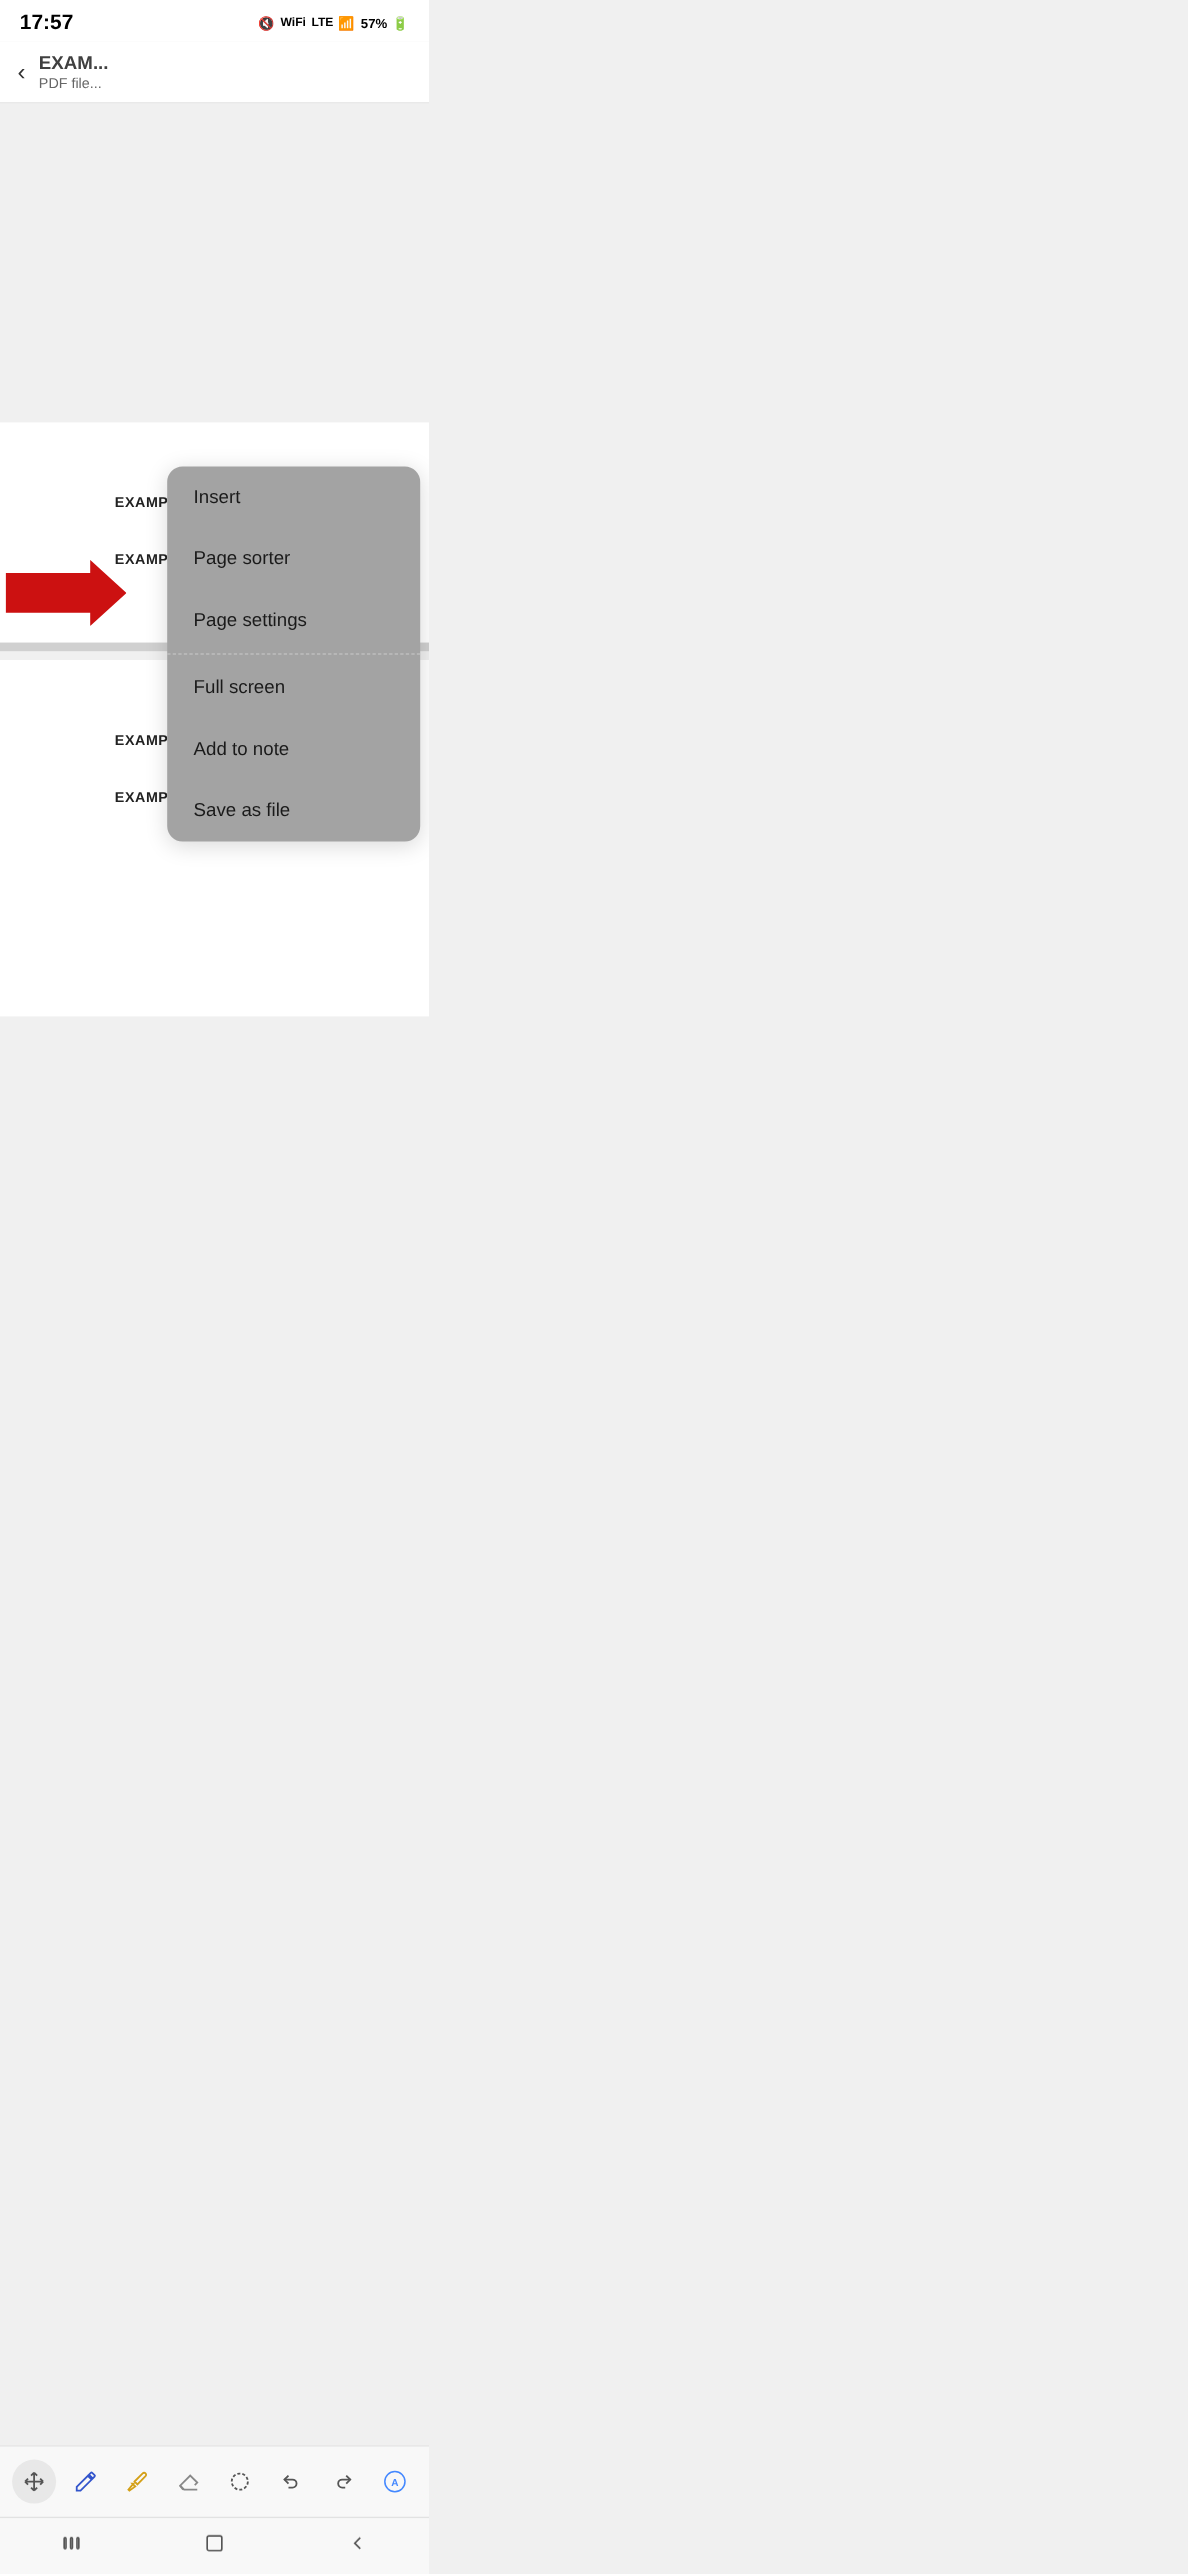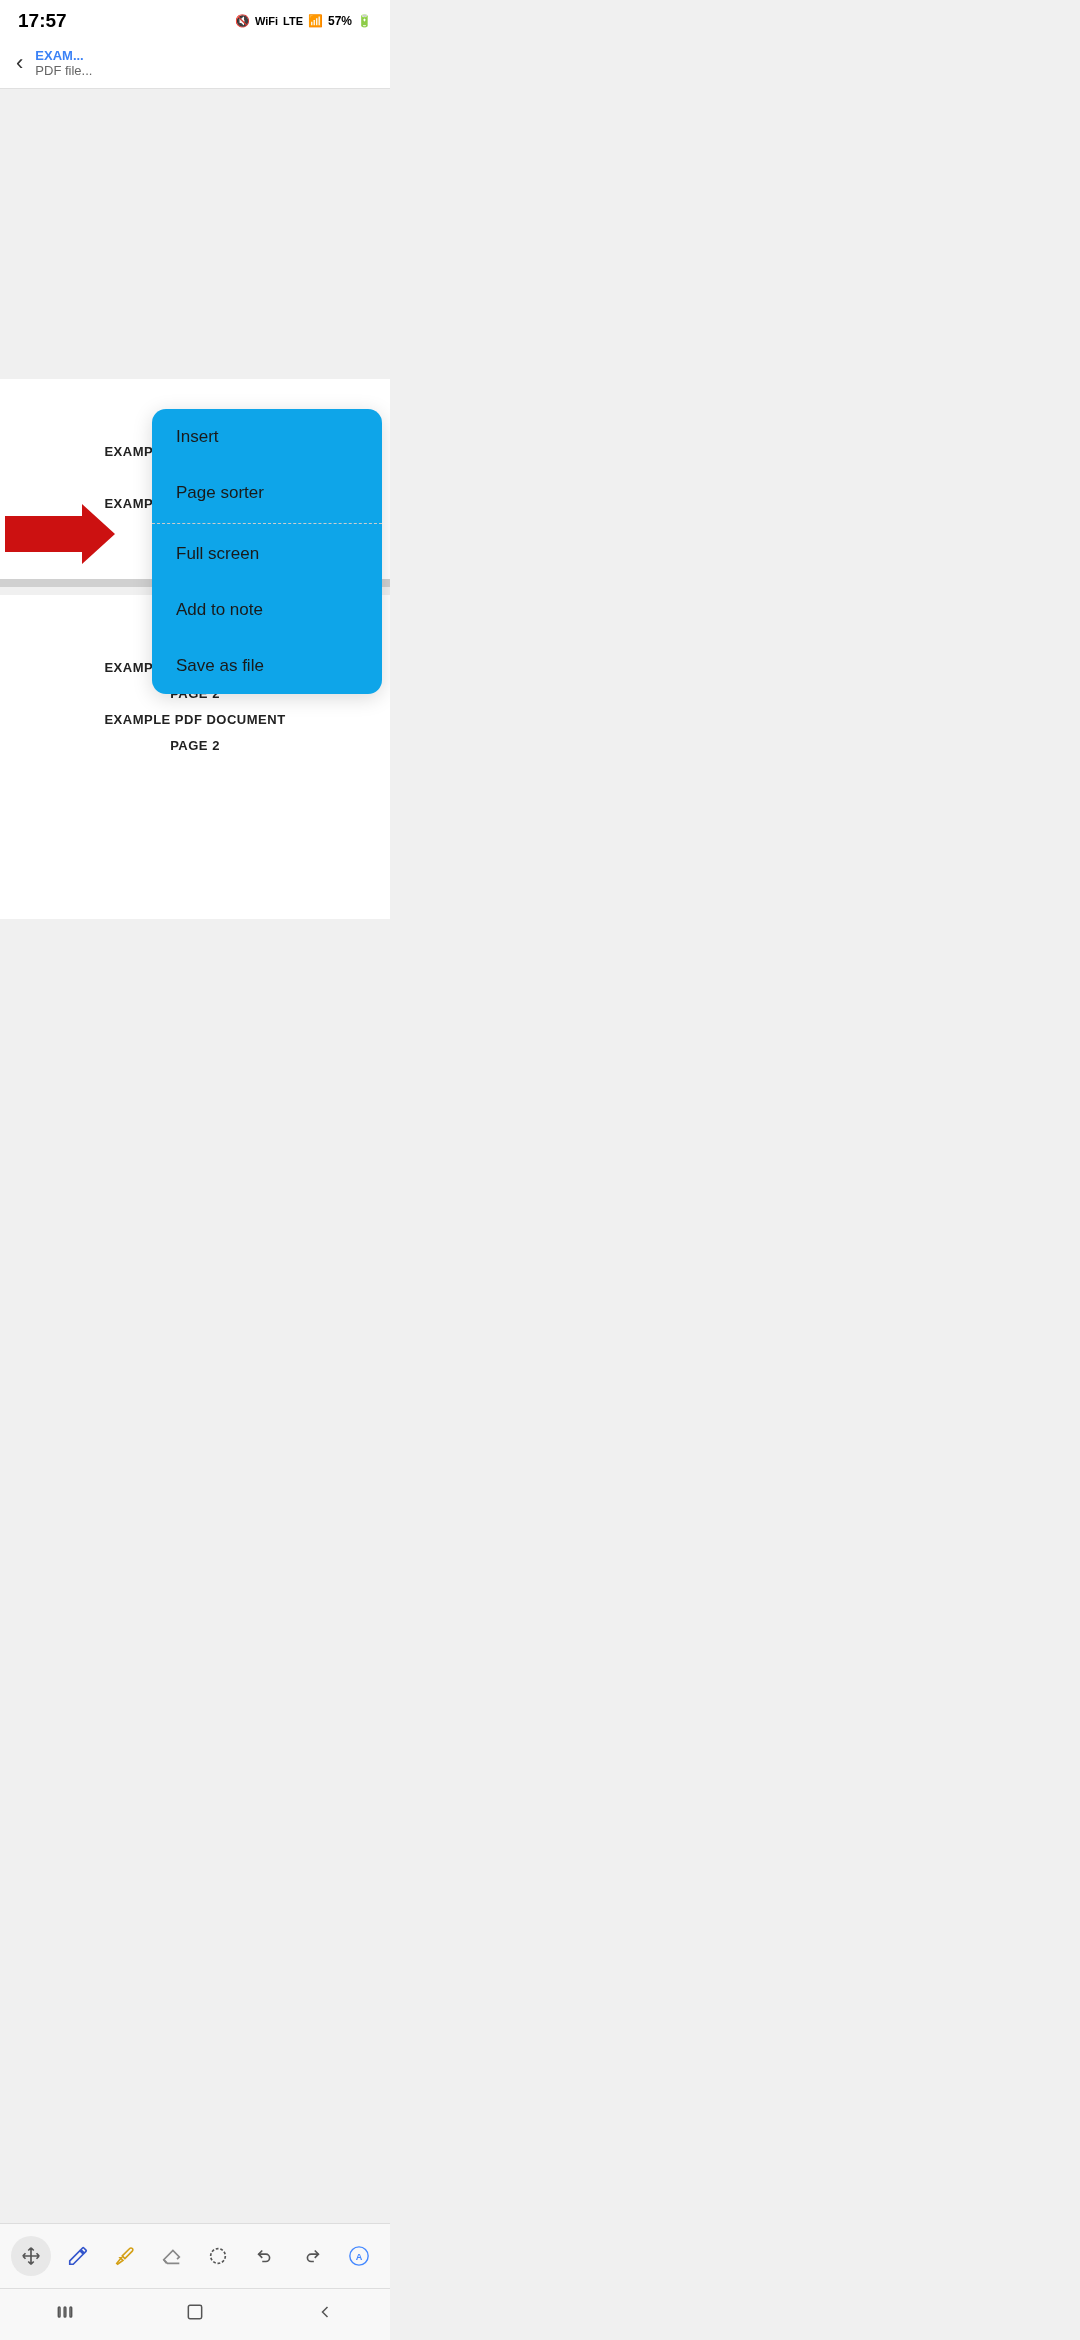--- a/index.html
+++ b/index.html
@@ -47,23 +47,23 @@
     }
 
     .back-btn {
       font-size: 22px;
       color: #333;
       margin-right: 12px;
       cursor: pointer;
     }
 
     .header-text h1 {
-      font-size: 13px;
+      font-size: 17px;
       font-weight: 700;
-      color: #3b82f6;
+      color: #404040;
     }
 
     .header-text p {
       font-size: 13px;
       color: #666;
     }
 
     
     .doc-area {
       background: #f0f0f0;
@@ -87,24 +87,24 @@
       background: #cc1111;
       clip-path: polygon(0 20%, 70% 20%, 70% 0%, 100% 50%, 70% 100%, 70% 80%, 0 80%);
       position: absolute;
       top: 0;
       left: 0;
     }
 
     
     .dropdown-menu {
       position: absolute;
-      top: 30px;
+      top: 40px;
       right: 8px;
       width: 230px;
-      background: #0ea5e9;
+      background: #a3a3a3;
       border-radius: 14px;
       box-shadow: 0 4px 20px rgba(0,0,0,0.15);
       z-index: 10;
       overflow: hidden;
     }
 
     .menu-item {
       padding: 18px 24px;
       font-size: 17px;
       color: #1a1a1a;
@@ -224,20 +224,21 @@
 
 <div class="doc-area" style="position:relative; min-height:600px;">
 
   <div class="red-arrow" style="position:absolute; top:125px; left:5px; z-index:5;">
     <div class="red-arrow-shape"></div>
   </div>
 
   <div class="dropdown-menu">
     <div class="menu-item">Insert</div>
     <div class="menu-item">Page sorter</div>
+    <div class="menu-item">Page settings</div>
     <hr class="menu-divider">
     <div class="menu-item">Full screen</div>
     <div class="menu-item">Add to note</div>
     <div class="menu-item">Save as file</div>
   </div>
 
   <div class="pdf-page" style="margin-top: 290px;">
     <div class="pdf-page-text">EXAMPLE PDF DOCUMENT</div>
     <div class="pdf-page-text">PAGE 1</div>
     <div class="pdf-page-text">EXAMPLE PDF DOCUMENT</div>

